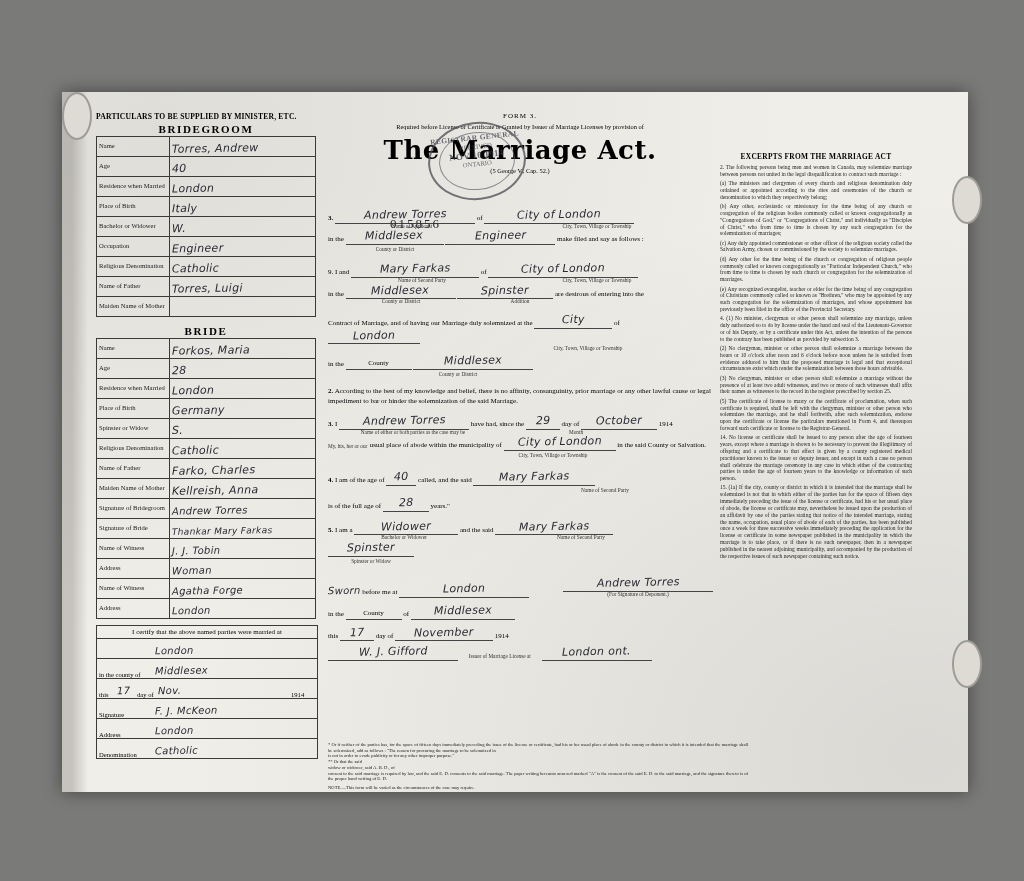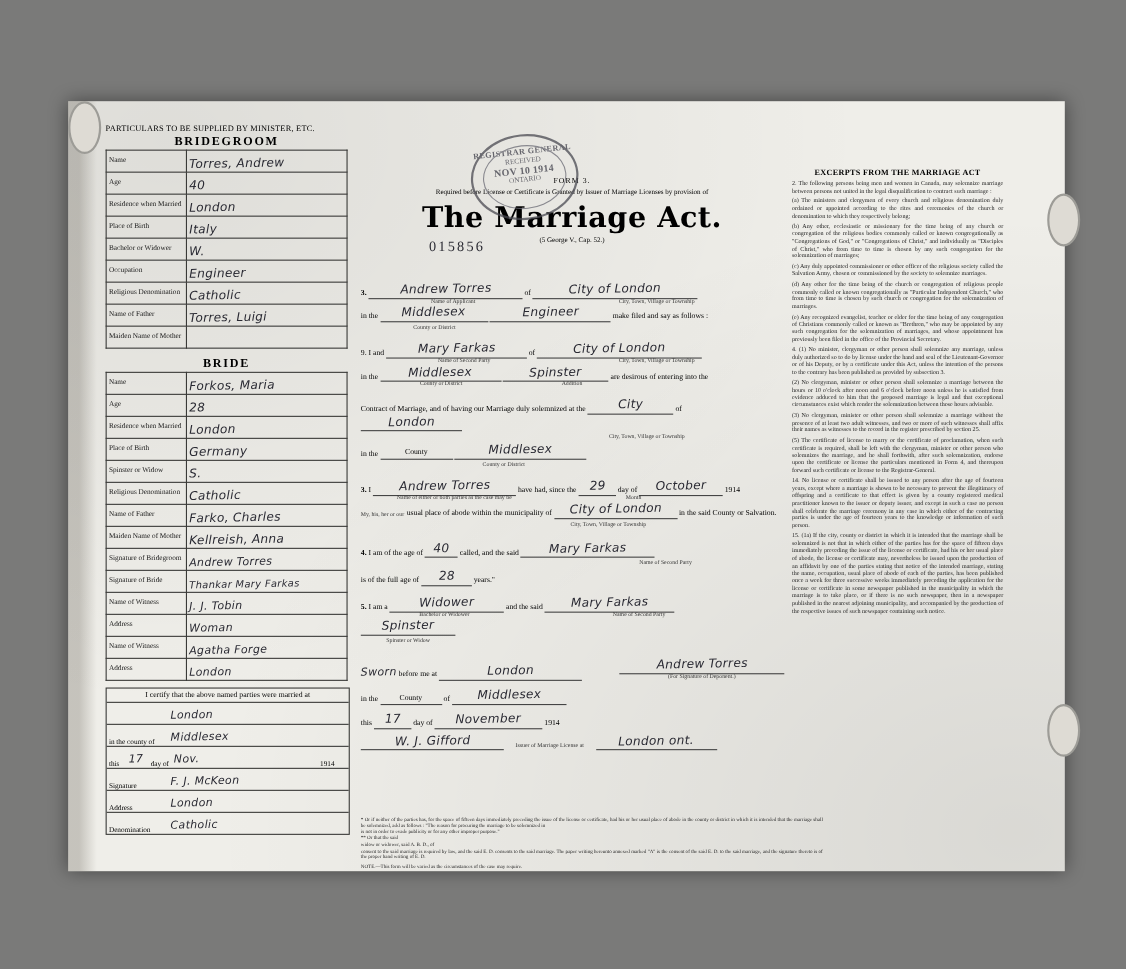--- a/index.html
+++ b/index.html
@@ -14,39 +14,39 @@
           linear-gradient(90deg, rgba(120,115,105,.35) 0 10px, rgba(0,0,0,0) 26px);
         pointer-events:none;}
   .punch{position:absolute;width:26px;height:44px;border:2px solid #9d9c97;border-radius:50%;
          background:#dedbd4;}
   .p1{left:952px;top:176px;}
   .p2{left:952px;top:640px;}
   .form{position:absolute;left:96px;top:112px;width:842px;height:668px;}
 
   
   .leftcol{position:absolute;left:0;top:0;width:220px;}
-  .tinyhdr{font-size:7.6px;letter-spacing:.2px;font-family:"Liberation Serif",serif;}
+  .tinyhdr{font-size:7.6px;letter-spacing:.2px;font-family:"Liberation Serif",serif;font-weight:bold;}
   .boxtitle{text-align:center;font-weight:bold;font-size:11px;letter-spacing:1.6px;margin:2px 0 1px;}
   table.lt{border-collapse:collapse;width:220px;table-layout:fixed;}
   table.lt td{border:1px solid #3a3a38;height:17.5px;vertical-align:middle;padding:0 2px;}
   td.lbl{width:68px;font-size:6.6px;line-height:1.05;color:#1a1a1a;}
   td.val{font-family:"DejaVu Sans",sans-serif;}
   .hw{font-family:"DejaVu Sans",sans-serif;font-style:italic;font-size:11px;color:#2a2a33;
       transform:rotate(-1.1deg);display:inline-block;letter-spacing:.3px;}
   .hw.s{font-size:10px;}
   .hw.xs{font-size:9px;}
   .certbox{margin-top:6px;border:1px solid #3a3a38;width:220px;}
   .certbox .ct{font-size:7px;text-align:center;padding:2px 3px 1px;line-height:1.25;}
   .certrow{display:flex;align-items:flex-end;border-top:1px solid #3a3a38;height:19px;}
   .certrow .cl{font-size:6.6px;width:56px;padding-left:2px;}
   .certrow .cv{flex:1;}
 
   
   .center{position:absolute;left:232px;top:0;width:384px;}
-  .formno{text-align:center;font-size:7px;letter-spacing:1px;margin-top:48px;}
+  .formno{text-align:center;font-size:7px;letter-spacing:1px;}
   .aff{text-align:center;font-weight:bold;font-size:13px;letter-spacing:2px;margin-top:3px;}
   .req{text-align:center;font-size:6.4px;margin-top:3px;}
   .bigtitle{text-align:center;font-size:26px;font-weight:bold;margin:5px 0 0;
       font-family:"DejaVu Serif",serif;letter-spacing:.5px;}
   .geo{text-align:center;font-size:6.4px;margin-top:2px;}
   .stamp{position:absolute;left:100px;top:10px;width:98px;height:78px;border:2px solid #4a4a52;
     border-radius:50%;color:#3b3b46;text-align:center;font-size:6.6px;line-height:1.15;
     transform:rotate(-6deg);opacity:.75;padding-top:10px;box-sizing:border-box;}
   .stamp b{display:block;font-size:7.4px;letter-spacing:.4px;}
   .stamp .dt{font-size:9px;font-weight:bold;letter-spacing:.3px;}
@@ -271,20 +271,24 @@
         <span class="wl" style="width:78px;text-align:center"><span class="hw">City</span></span>
         <span>of</span>
         <span class="wl" style="width:92px;text-align:center"><span class="hw">London</span></span>
         <div style="padding-left:210px"><span class="cap" style="display:inline-block;width:100px">City, Town, Village or Township</span></div>
         <span>in the</span>
         <span class="wl" style="width:66px;text-align:center">County</span>
         <span class="wl" style="width:120px;text-align:center"><span class="hw">Middlesex</span></span>
         <div style="padding-left:70px"><span class="cap" style="display:inline-block;width:120px">County or District</span></div>
       </div>
 
+      <div class="para" style="margin-top:8px">
+        <span class="num">2.</span>
+        <span>According to the best of my knowledge and belief, there is no affinity, consanguinity, prior marriage or any other lawful cause or legal impediment to bar or hinder the solemnization of the said Marriage.</span>
+      </div>
 
       <div class="para" style="margin-top:8px">
         <span class="num">3.</span>
         <span>I</span>
         <span class="wl" style="width:130px;text-align:center"><span class="hw">Andrew Torres</span></span>
         <span>have had, since the</span>
         <span class="wl" style="width:34px;text-align:center"><span class="hw">29</span></span>
         <span>day of</span>
         <span class="wl" style="width:76px;text-align:center"><span class="hw">October</span></span>
         <span>1914</span>

